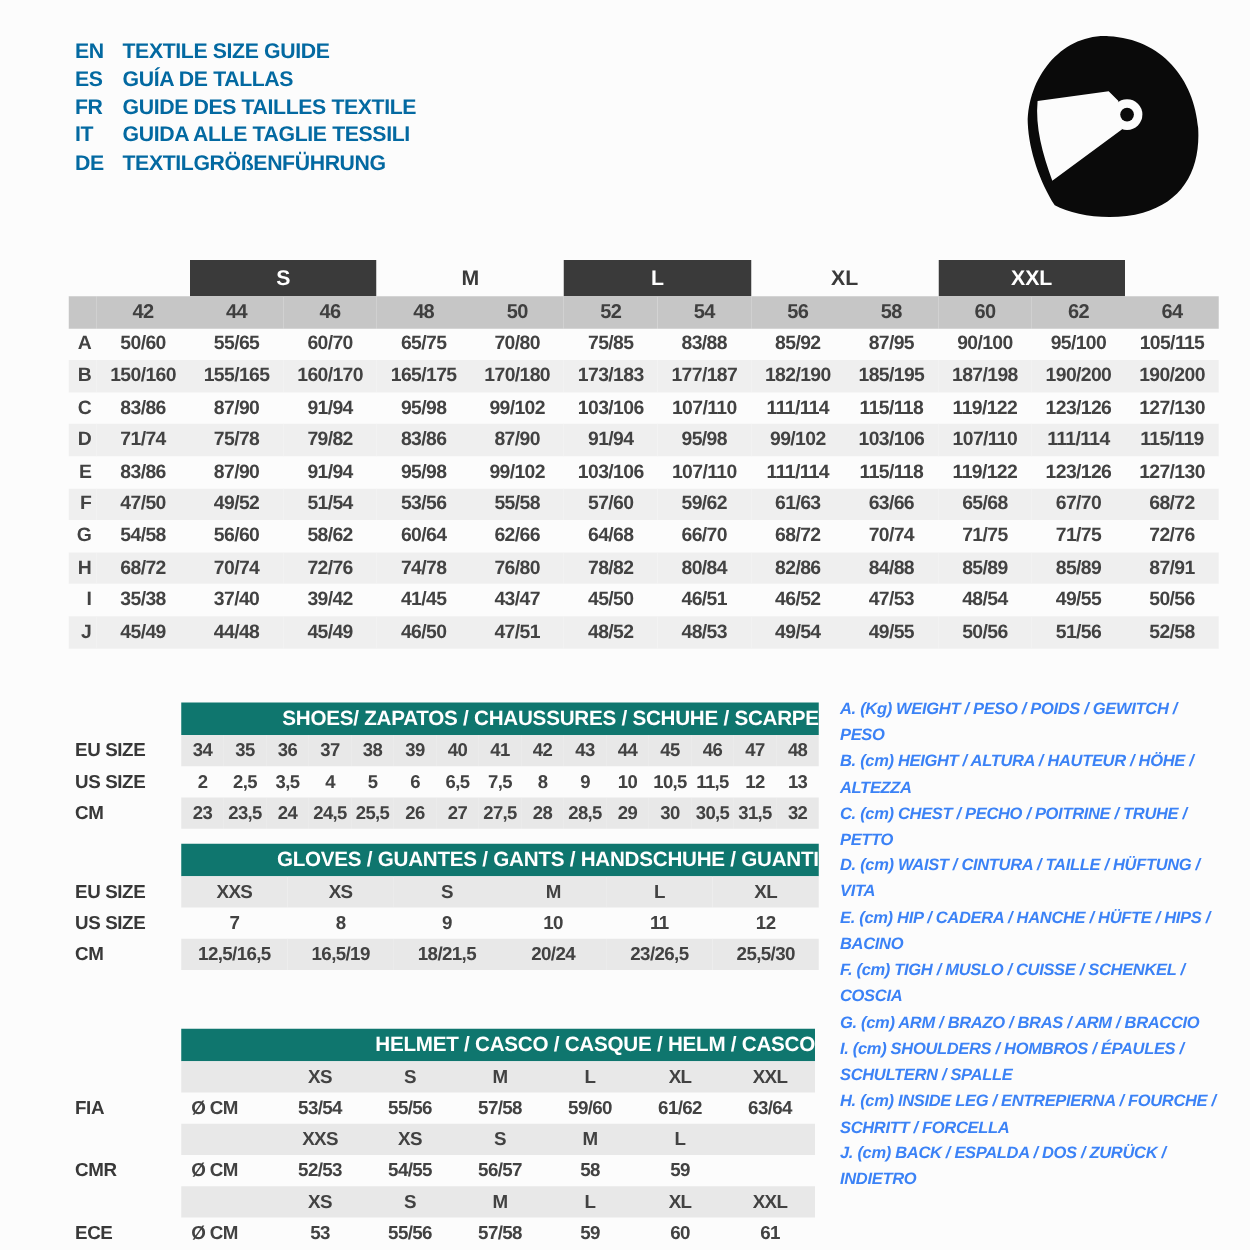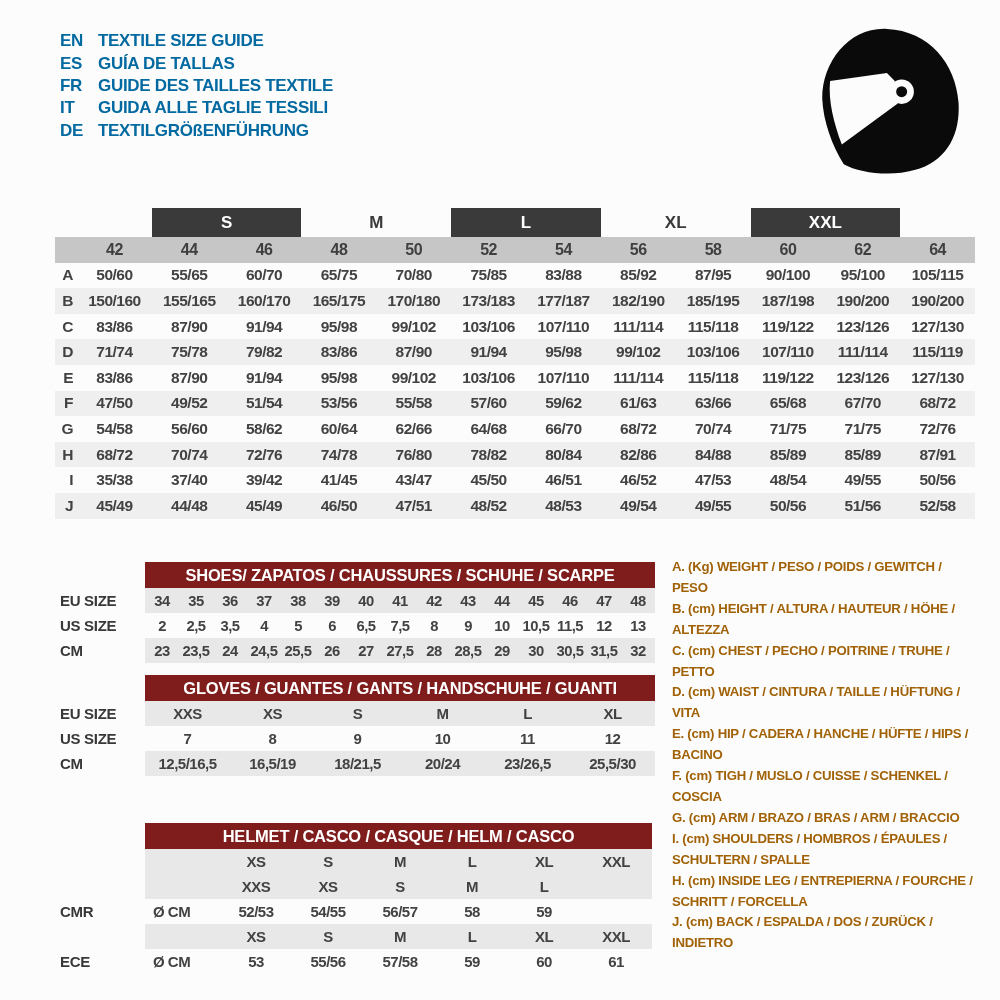--- a/index.html
+++ b/index.html
@@ -25,31 +25,31 @@
   .size-table td.plain-size{font-size:17px;color:#3a3a3a;letter-spacing:0;}
   .size-table tr.band td{background:#c6c6c6;font-size:16px;color:#3f3f3f;}
   .size-table tr.stripe td{background:#efefef;}
   .size-table td.rl{text-align:right;padding-right:4px;}
   
   .simple{position:absolute;left:30px;font-size:15px;font-weight:700;
     letter-spacing:-0.5px;color:#424242;}
   .simple td{text-align:center;height:25px;}
   .simple td.lbl{text-align:left;padding-left:30px;background:transparent !important;
     font-size:15px;color:#383838;letter-spacing:-0.3px;}
-  .simple td.title{background:#7f1d1d;color:#fff;text-align:center;padding-left:0;
+  .simple td.title{background:#0f766e;color:#fff;text-align:right;padding-left:0;
     font-size:16.5px;height:26px;letter-spacing:-0.2px;}
   .simple tr.stripe td:not(.lbl){background:#e8e8e8;}
   .simple td.unit{text-align:left;padding-left:8px;}
   .shoes-t{top:562px;width:625px;font-size:14.8px;}
   .gloves-t{top:675px;width:625px;}
   .helmet-t{top:791px;width:622px;margin-top:32px;}
   
   .legend{position:absolute;left:672px;top:557px;width:305px;margin:0;padding:0;
     list-style:none;font-size:13.2px;font-weight:700;line-height:20.9px;
-    letter-spacing:-0.25px;color:#a16207;}
+    letter-spacing:-0.25px;color:#3b82f6;font-style:italic;}
 </style>
 </head>
 <body>
 
 <div class="page">
 
   <ul class="langs">
       <li>
         <span class="code">EN</span>
         <span class="title">TEXTILE SIZE GUIDE</span>
@@ -428,20 +428,30 @@
         <tr class="stripe">
           <td class="lbl"></td>
           <td class="unit"></td>
           <td>XS</td>
           <td>S</td>
           <td>M</td>
           <td>L</td>
           <td>XL</td>
           <td>XXL</td>
         </tr>
+        <tr>
+          <td class="lbl">FIA</td>
+          <td class="unit">Ø CM</td>
+          <td>53/54</td>
+          <td>55/56</td>
+          <td>57/58</td>
+          <td>59/60</td>
+          <td>61/62</td>
+          <td>63/64</td>
+        </tr>
         <tr class="stripe">
           <td class="lbl"></td>
           <td class="unit"></td>
           <td>XXS</td>
           <td>XS</td>
           <td>S</td>
           <td>M</td>
           <td>L</td>
           <td></td>
         </tr>

